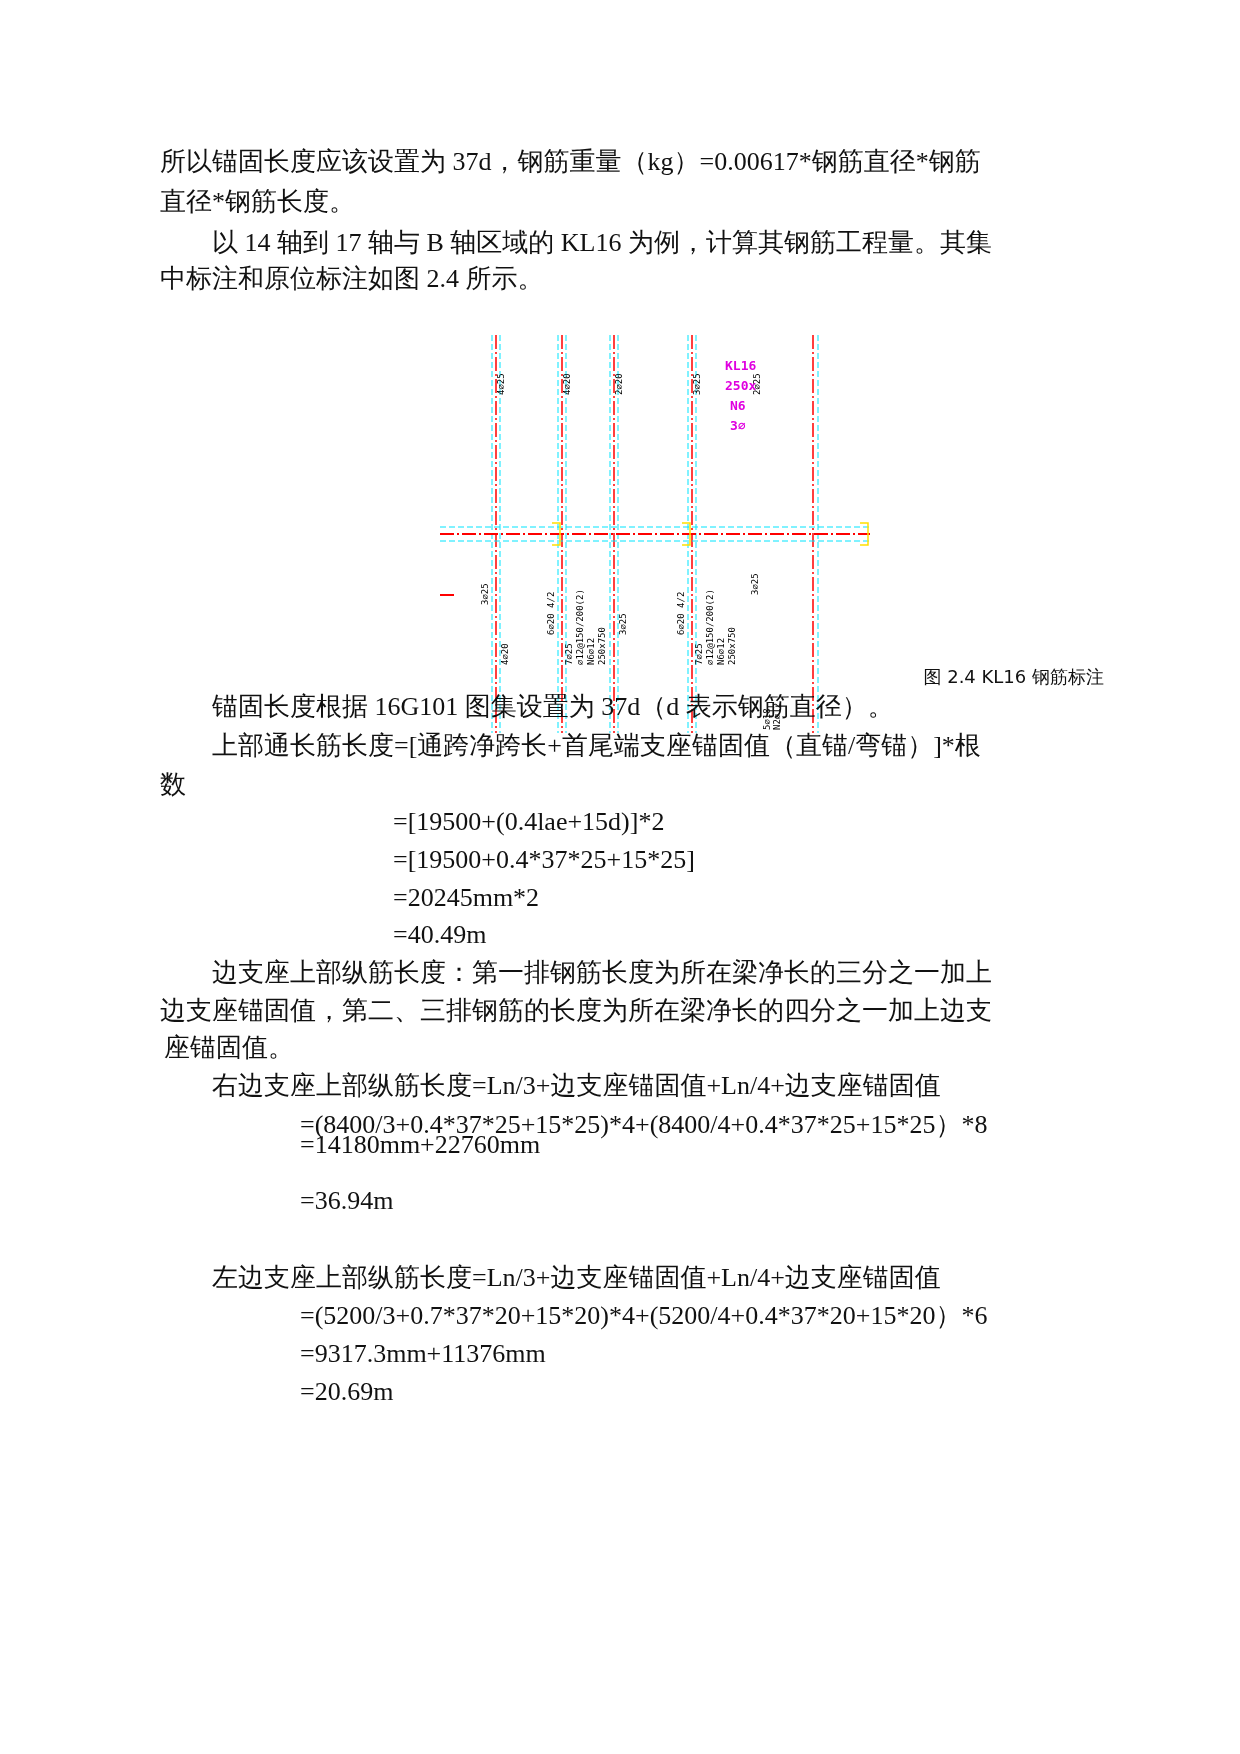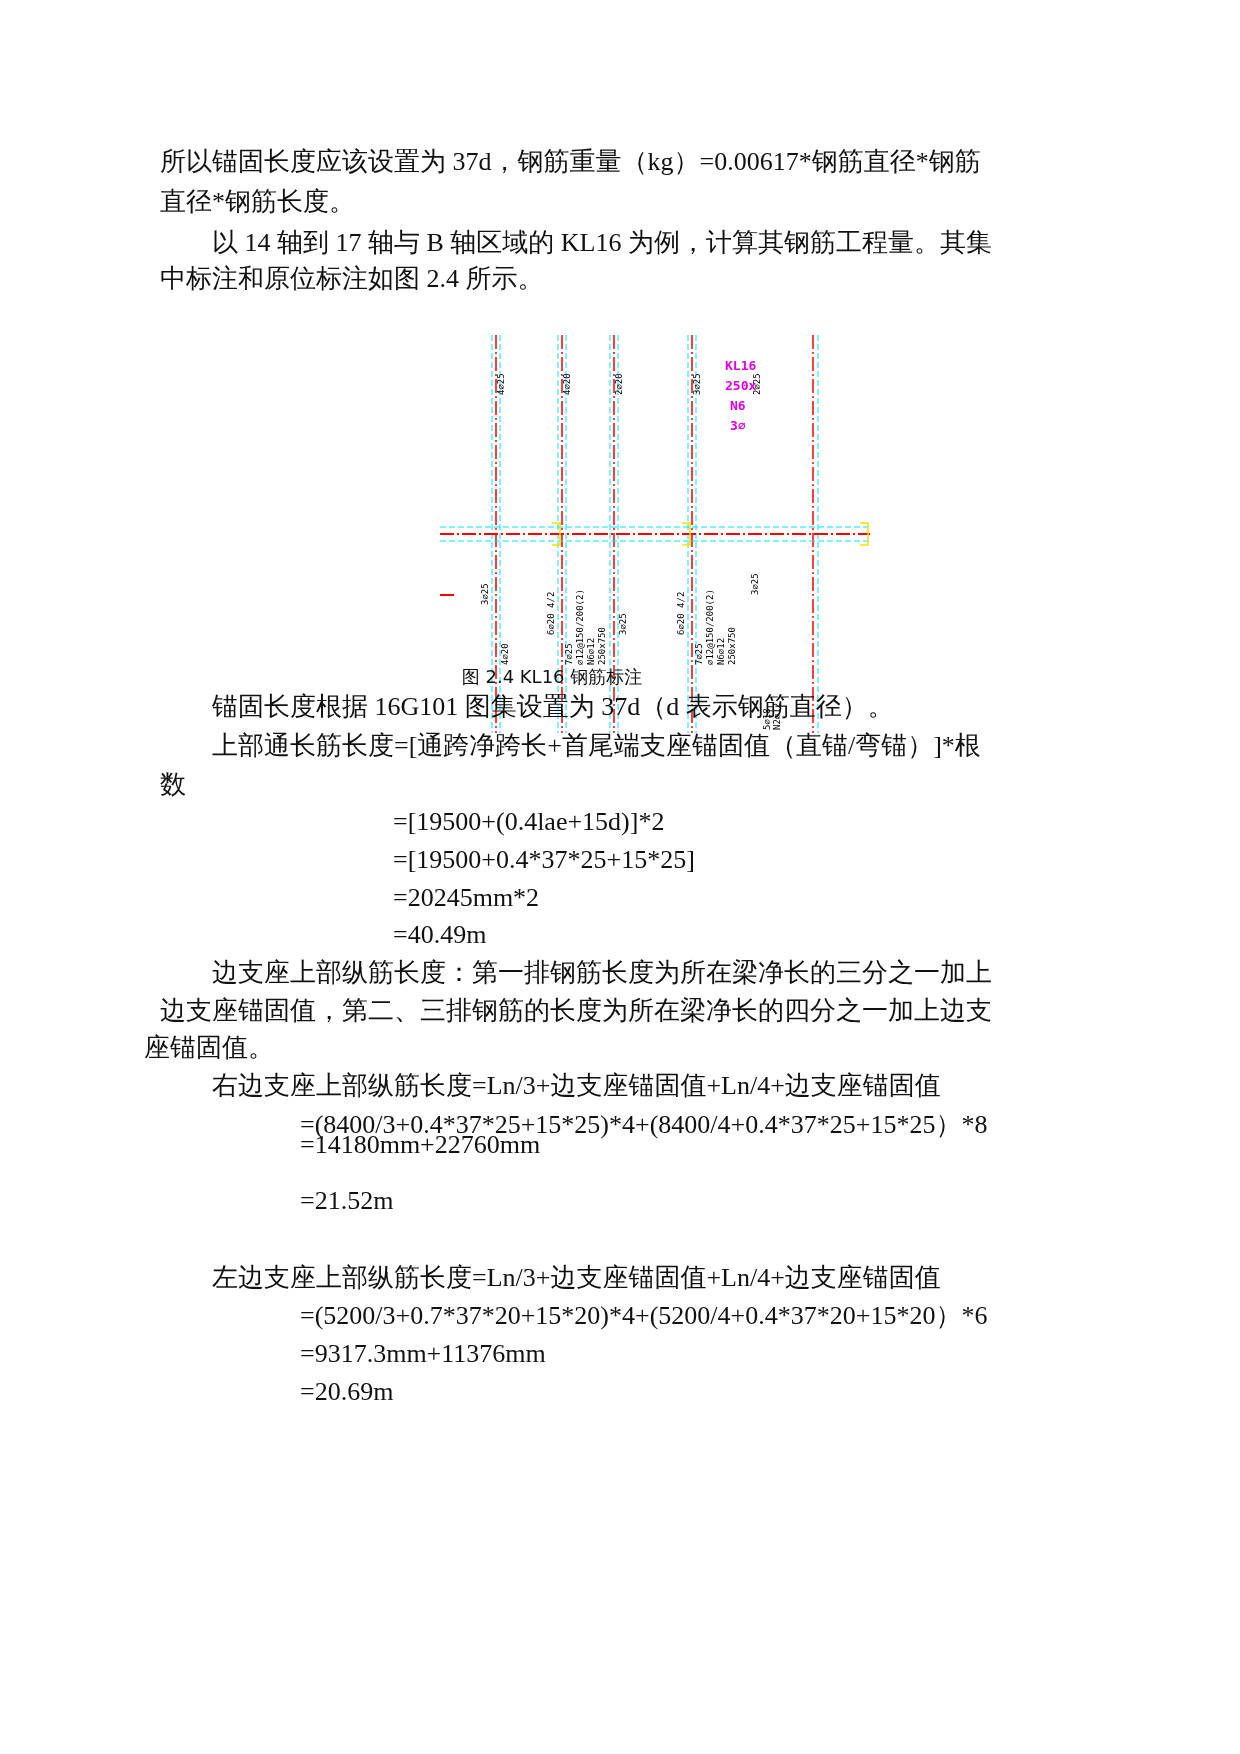--- a/index.html
+++ b/index.html
@@ -1,19 +1,19 @@
 <!DOCTYPE html>
 <html><head>
   <meta charset="utf-8">
   <style>
     html, body { margin: 0; padding: 0; background: #ffffff; }
     body { width: 1240px; height: 1754px; position: relative; overflow: hidden;
       font-family: "Liberation Serif", "DejaVu Serif", serif; color: #111; }
     .line { position: absolute; font-size: 26px; line-height: 30px; white-space: nowrap; }
-    .caption { position: absolute; font-size: 18px; font-family: "DejaVu Sans", sans-serif; left: 0; width: 1104px; text-align: center; }
+    .caption { position: absolute; font-size: 18px; font-family: "DejaVu Sans", sans-serif; left: 0; width: 1104px; text-align: right; }
     .figure { position: absolute; left: 440px; top: 335px; width: 470px; height: 398px; }
     .figure svg { width: 100%; height: 100%; }
     .lbl { font-family: "DejaVu Sans Mono", monospace; font-size: 9px; fill: #000; }
     .mag { font-family: "DejaVu Sans Mono", monospace; font-size: 13px; fill: #e000e0; font-weight: bold; }
   </style>
 </head>
 <body>
 
 <div>
   <div class="line" style="left:160px;top:147px;">所以锚固长度应该设置为 37d，钢筋重量（kg）=0.00617*钢筋直径*钢筋</div>
@@ -90,24 +90,24 @@
   <div class="line" style="left:212px;top:731px;">上部通长筋长度=[通跨净跨长+首尾端支座锚固值（直锚/弯锚）]*根</div>
   <div class="line" style="left:160px;top:770px;">数</div>
 
   <div class="line" style="left:393px;top:807px;">=[19500+(0.4lae+15d)]*2</div>
   <div class="line" style="left:393px;top:845px;">=[19500+0.4*37*25+15*25]</div>
   <div class="line" style="left:393px;top:883px;">=20245mm*2</div>
   <div class="line" style="left:393px;top:920px;">=40.49m</div>
 
   <div class="line" style="left:212px;top:958px;">边支座上部纵筋长度：第一排钢筋长度为所在梁净长的三分之一加上</div>
   <div class="line" style="left:160px;top:996px;">边支座锚固值，第二、三排钢筋的长度为所在梁净长的四分之一加上边支</div>
-  <div class="line" style="left:144px;top:1033px;">座锚固值。</div>
+  <div class="line" style="left:164px;top:1033px;">座锚固值。</div>
 
   <div class="line" style="left:212px;top:1071px;">右边支座上部纵筋长度=Ln/3+边支座锚固值+Ln/4+边支座锚固值</div>
   <div class="line" style="left:300px;top:1110px;">=(8400/3+0.4*37*25+15*25)*4+(8400/4+0.4*37*25+15*25）*8</div>
   <div class="line" style="left:300px;top:1130px;font-family:Liberation Serif, serif;">=14180mm+22760mm</div>
-  <div class="line" style="left:300px;top:1186px;">=21.52m</div>
+  <div class="line" style="left:300px;top:1186px;">=36.94m</div>
 
   <div class="line" style="left:212px;top:1263px;">左边支座上部纵筋长度=Ln/3+边支座锚固值+Ln/4+边支座锚固值</div>
   <div class="line" style="left:300px;top:1301px;">=(5200/3+0.7*37*20+15*20)*4+(5200/4+0.4*37*20+15*20）*6</div>
   <div class="line" style="left:300px;top:1339px;">=9317.3mm+11376mm</div>
   <div class="line" style="left:300px;top:1377px;">=20.69m</div>
 </div>
 
 </body></html>

